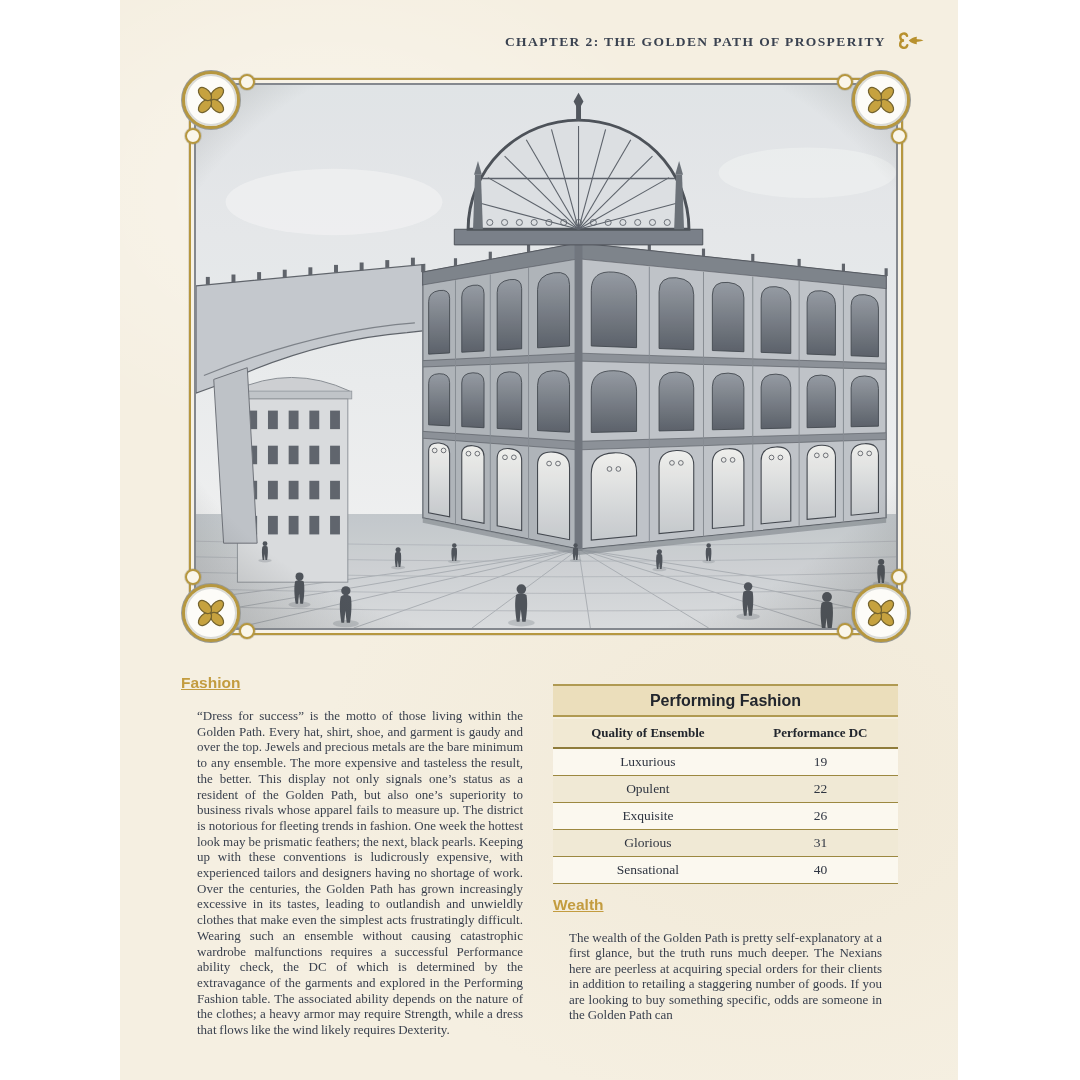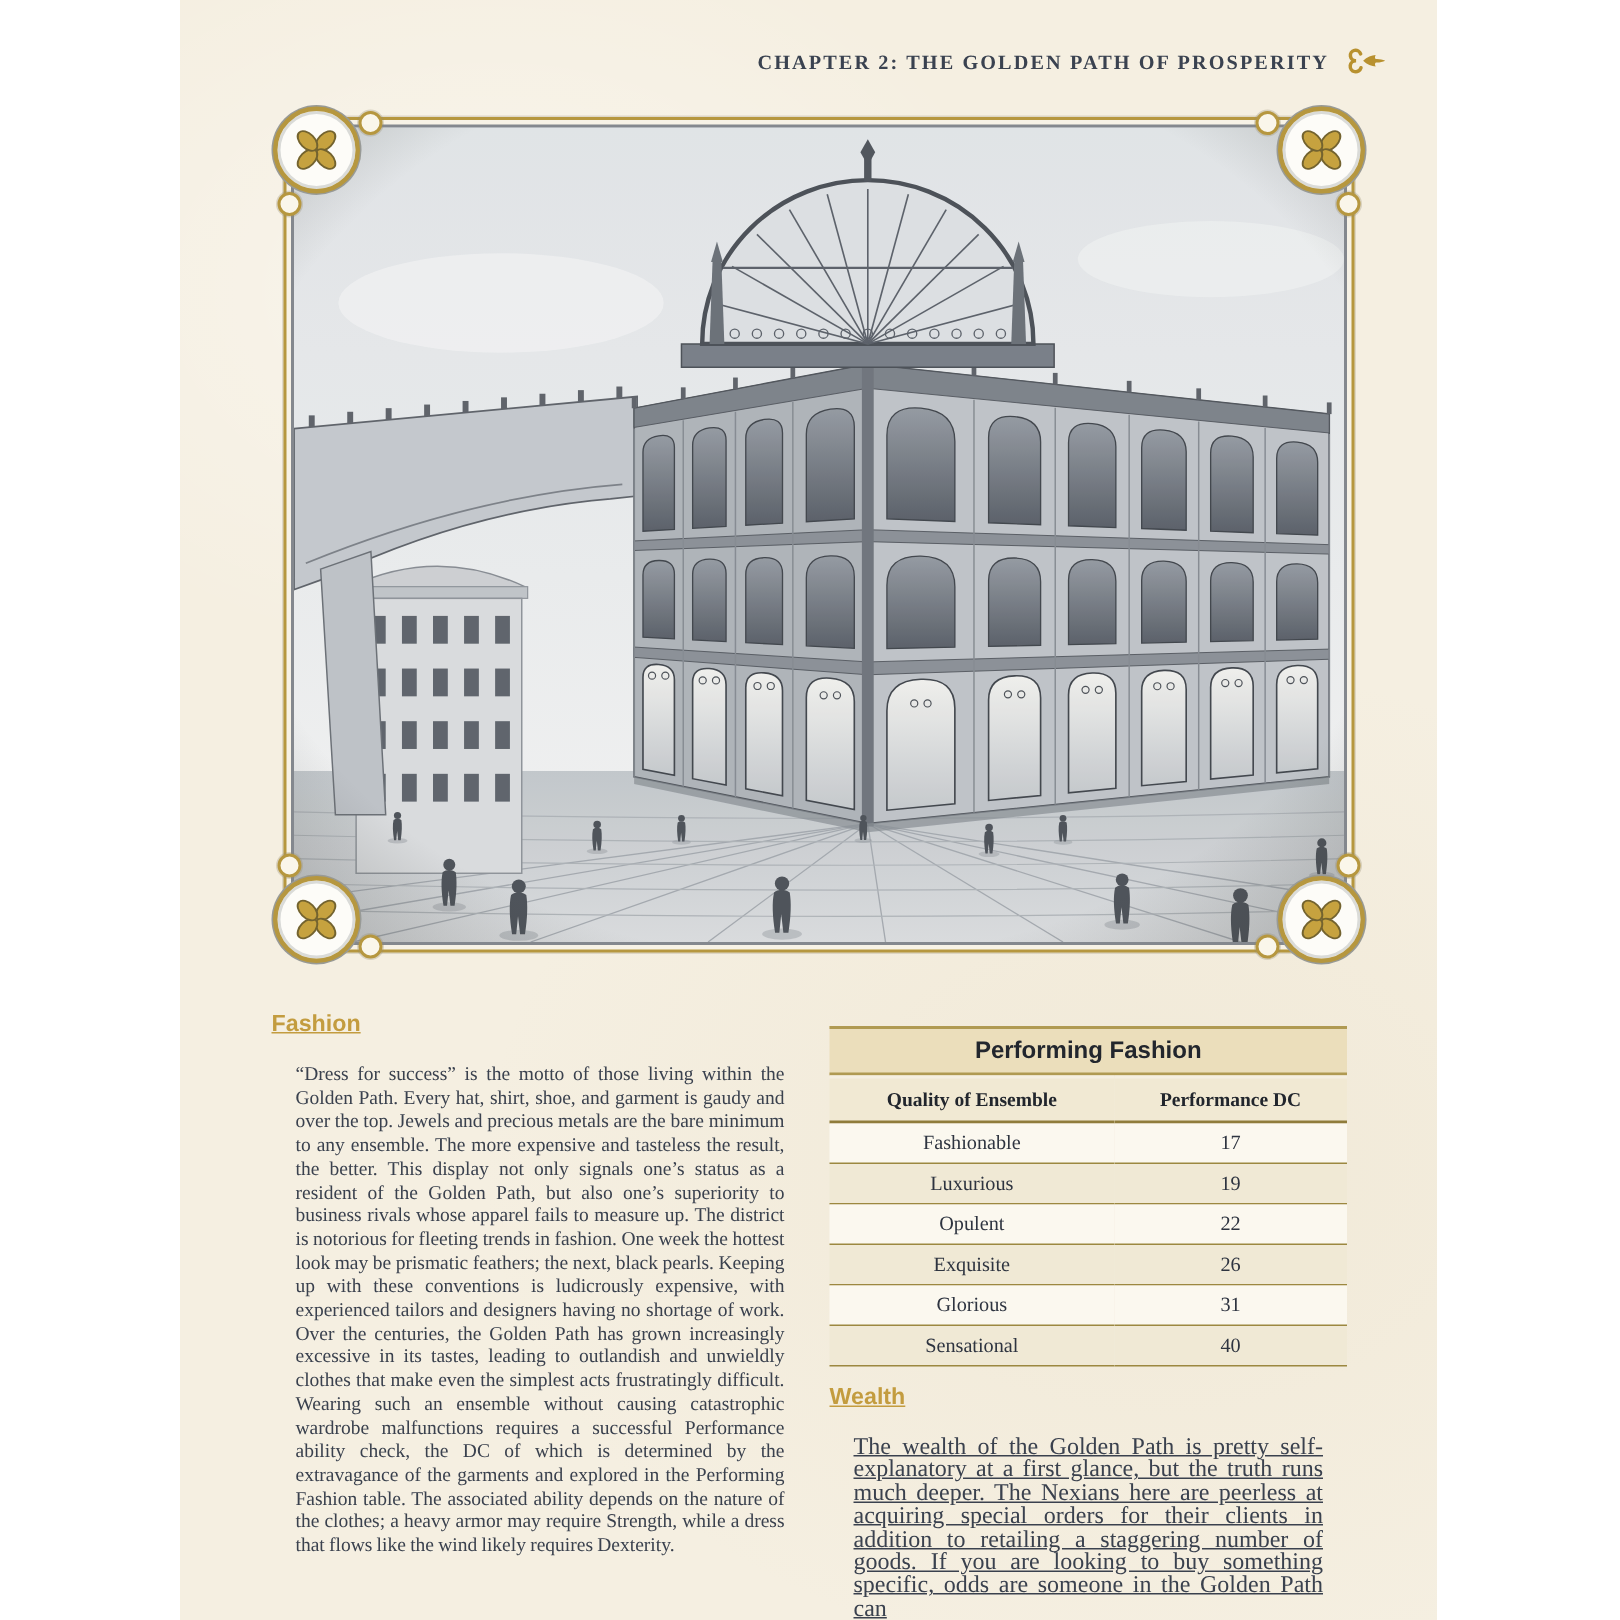--- a/index.html
+++ b/index.html
@@ -36,21 +36,21 @@
   .caption{position:absolute;top:643px;left:0;width:100%;text-align:center;
            font:italic 700 14.5px "Liberation Serif",serif;color:#39404c;}
 
   
   .columns{position:absolute;top:674px;left:61px;width:719px;display:flex;gap:14px;}
   .col-left{width:358px;}
   .col-right{width:345px;}
   .sec-head{font:700 15.5px "Liberation Sans",sans-serif;color:#c39c3f;margin:0 0 3px 0;text-decoration:underline;}
   .body-text{margin:16px;text-align:justify;font:13px/15.7px "Liberation Serif",serif;color:#3a414e;
              word-spacing:-0.4px;}
-  .col-right .body-text{font-size:16px;line-height:15.4px;text-decoration:underline;}
+  .col-right .body-text{font-size:13px;line-height:15.4px;}
 
   
   table.pf{width:100%;border-collapse:separate;border-spacing:0;margin:10px 0 12px 0;}
   .t-title th{background:#ebdebb;border-top:2px solid #b09a52;border-bottom:2px solid #b09a52;
               font:700 16px "Liberation Sans",sans-serif;color:#22262d;padding:6px 0 5px;}
   .t-cols th{background:#f1e9d3;border-top:2px solid #f5efe1;border-bottom:2.5px solid #8f7c3b;
              font:700 13px "Liberation Serif",serif;color:#22262d;padding:6px 0;}
   table.pf tbody td{font:13.5px "Liberation Serif",serif;text-align:center;padding:5px 0;
                     color:#2e3440;border-bottom:1.6px solid #9c8840;}
   table.pf tbody tr:nth-child(odd) td{background:#fbf8ef;}
@@ -379,24 +379,20 @@
             <tr class="t-title">
               <th colspan="2">Performing Fashion</th>
             </tr>
             <tr class="t-cols">
               <th class="cell-q">Quality of Ensemble</th>
               <th>Performance DC</th>
             </tr>
           </thead>
           <tbody>
             <tr>
-              <td>Fashionable</td>
-              <td>17</td>
-            </tr>
-            <tr>
               <td>Luxurious</td>
               <td>19</td>
             </tr>
             <tr>
               <td>Opulent</td>
               <td>22</td>
             </tr>
             <tr>
               <td>Exquisite</td>
               <td>26</td>

